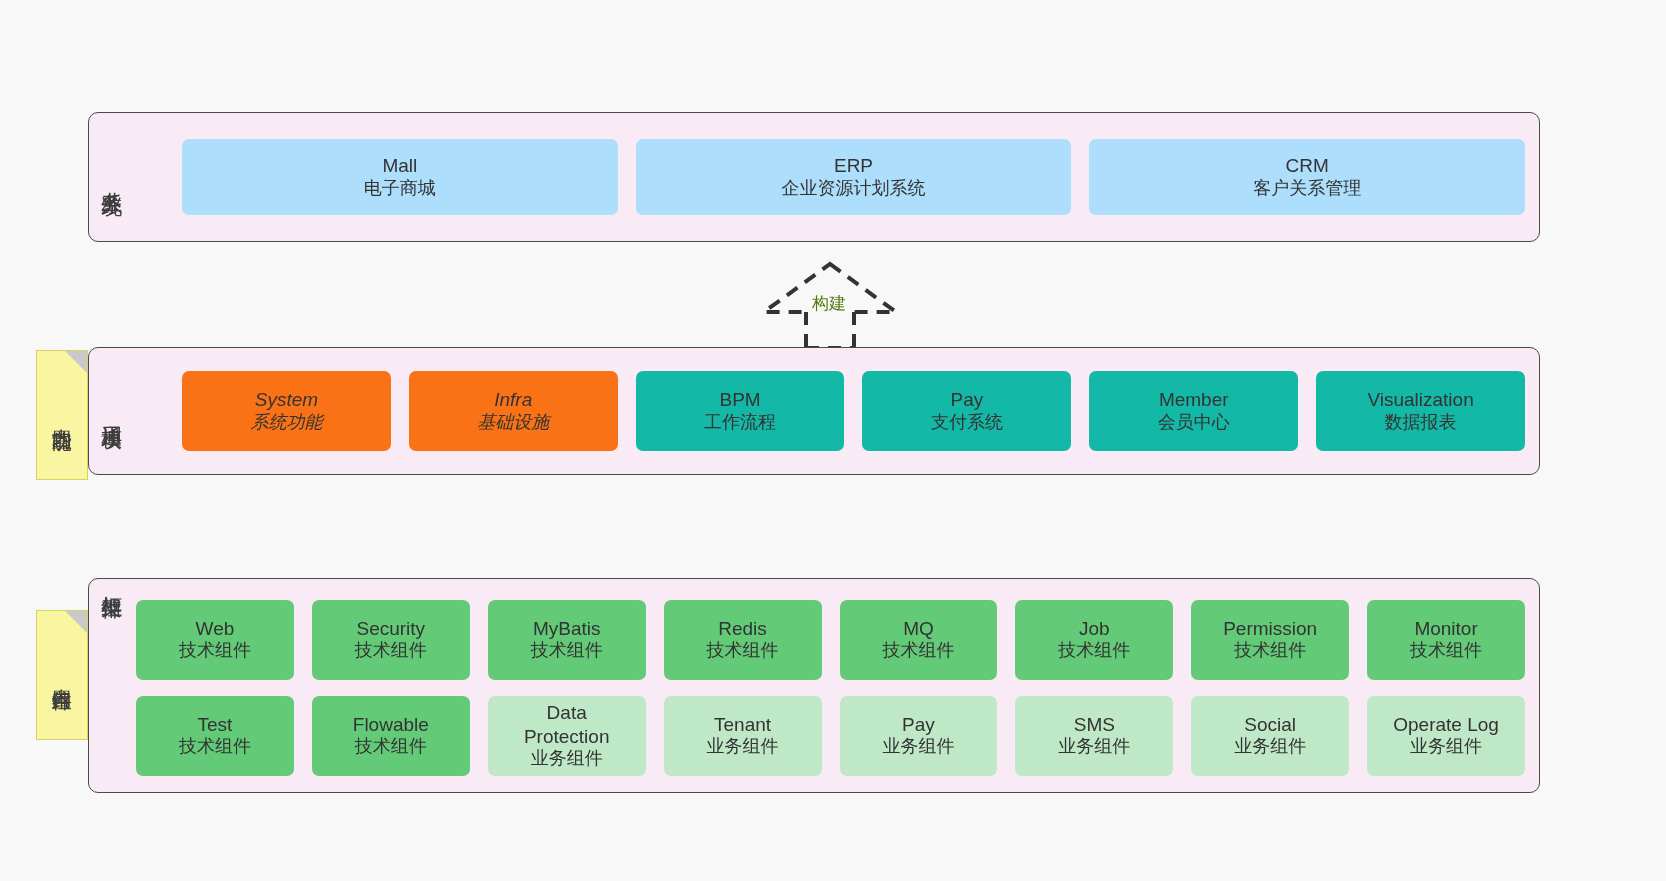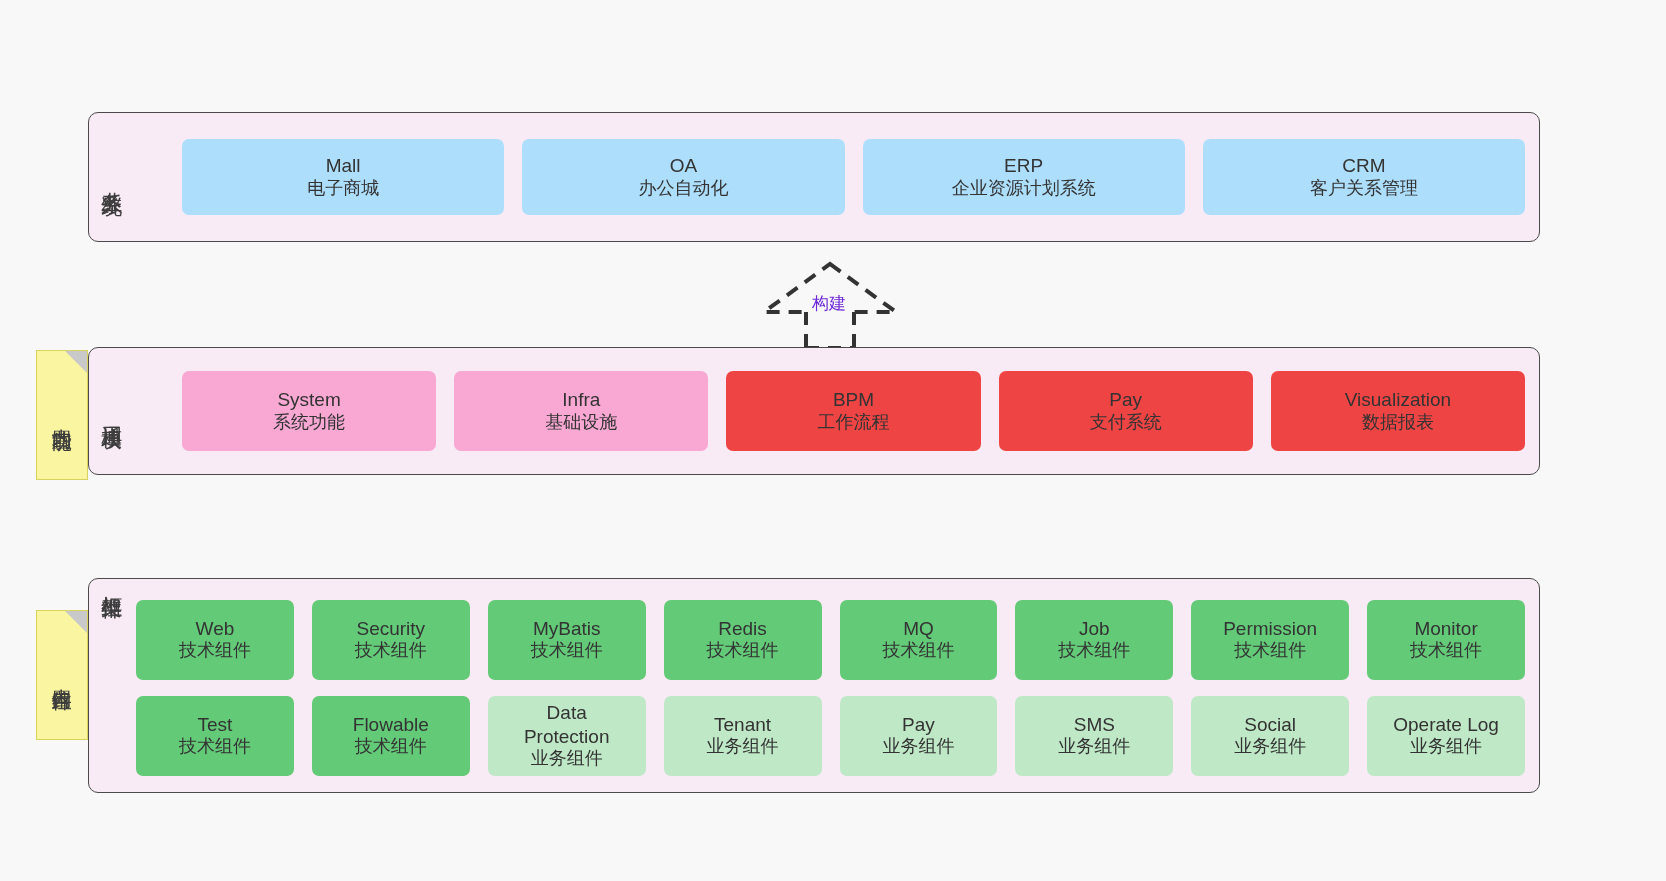--- a/index.html
+++ b/index.html
@@ -75,22 +75,22 @@
     text-align: center;
     box-sizing: border-box;
     padding: 6px 4px;
     line-height: 1.22;
   }
   .card .t1 { font-size: 19px; }
   .card .t2 { font-size: 18px; }
   .card .t3 { font-size: 18px; }
 
   .c-blue       { background: #addefb; }
-  .c-red        { background: #f9a8d4; }
-  .c-pink       { background: #ef4444; }
+  .c-red        { background: #f97316; font-style: italic; }
+  .c-pink       { background: #14b8a6; }
   .c-green      { background: #63ca78; }
   .c-lightgreen { background: #bfe8c6; }
 
   .business-card { height: 76px; }
   .module-card   { height: 80px; }
   .frame-card    { height: 80px; }
 
   
   .sticky {
     position: absolute;
@@ -117,45 +117,41 @@
     border-top: 22px solid #c9c9c9;
     border-left: 22px solid transparent;
   }
 
   
   .arrow { position: absolute; }
   .arrow svg { display: block; overflow: visible; }
   .arrow-label {
     position: absolute;
     font-size: 17px;
-    color: #6d28d9;
+    color: #4d7c0f;
     background: #f8f8f8;
     padding: 0 2px;
     white-space: nowrap;
   }
 </style>
 </head>
 <body>
 
 <div class="canvas">
 
   <div class="layer" id="layer-business" style="left:88px; top:112px; width:1452px; height:130px;">
     <div class="layer-label">业务系统</div>
     <div class="layer-body">
       <div class="row">
 
         <div class="card business-card c-blue">
           <span class="t1">Mall</span>
           <span class="t2">电子商城</span>
         </div>
 
-        <div class="card business-card c-blue">
-          <span class="t1">OA</span>
-          <span class="t2">办公自动化</span>
-        </div>
 
         <div class="card business-card c-blue">
           <span class="t1">ERP</span>
           <span class="t2">企业资源计划系统</span>
         </div>
 
         <div class="card business-card c-blue">
           <span class="t1">CRM</span>
           <span class="t2">客户关系管理</span>
         </div>
@@ -198,20 +194,24 @@
         <div class="card module-card c-pink">
           <span class="t1">BPM</span>
           <span class="t2">工作流程</span>
         </div>
 
         <div class="card module-card c-pink">
           <span class="t1">Pay</span>
           <span class="t2">支付系统</span>
         </div>
 
+        <div class="card module-card c-pink">
+          <span class="t1">Member</span>
+          <span class="t2">会员中心</span>
+        </div>
 
         <div class="card module-card c-pink">
           <span class="t1">Visualization</span>
           <span class="t2">数据报表</span>
         </div>
 
       </div>
     </div>
   </div>
 

